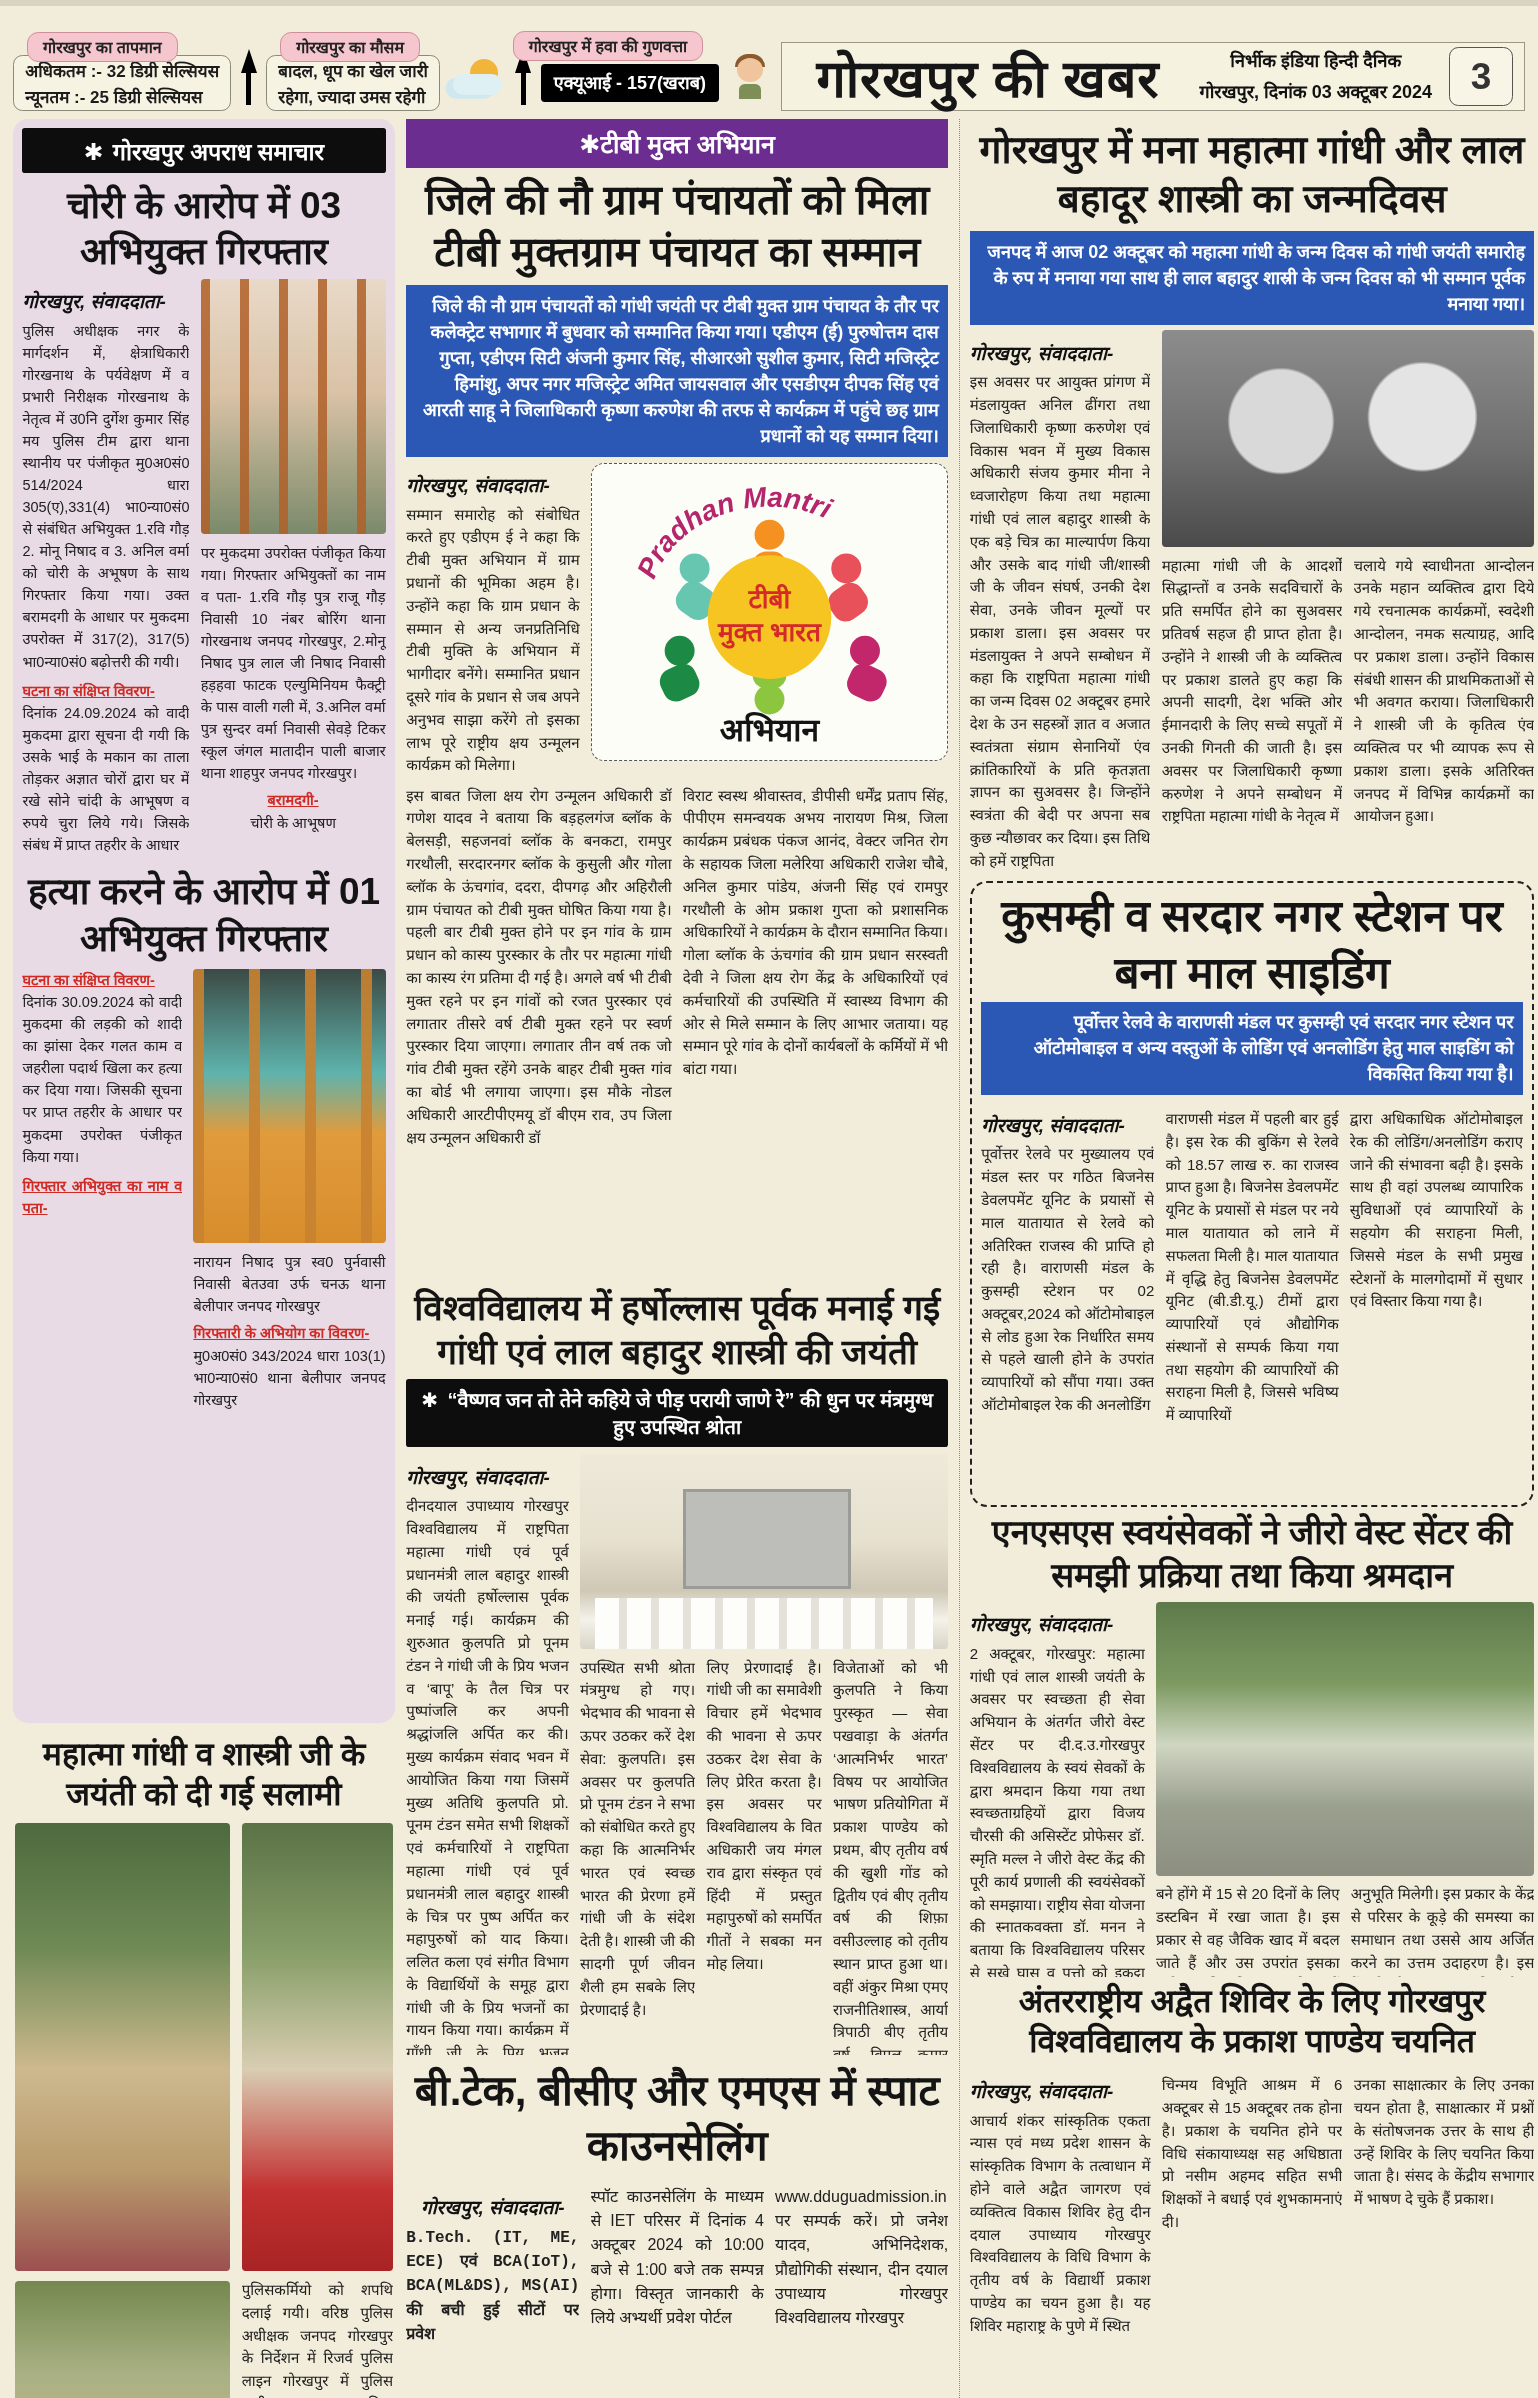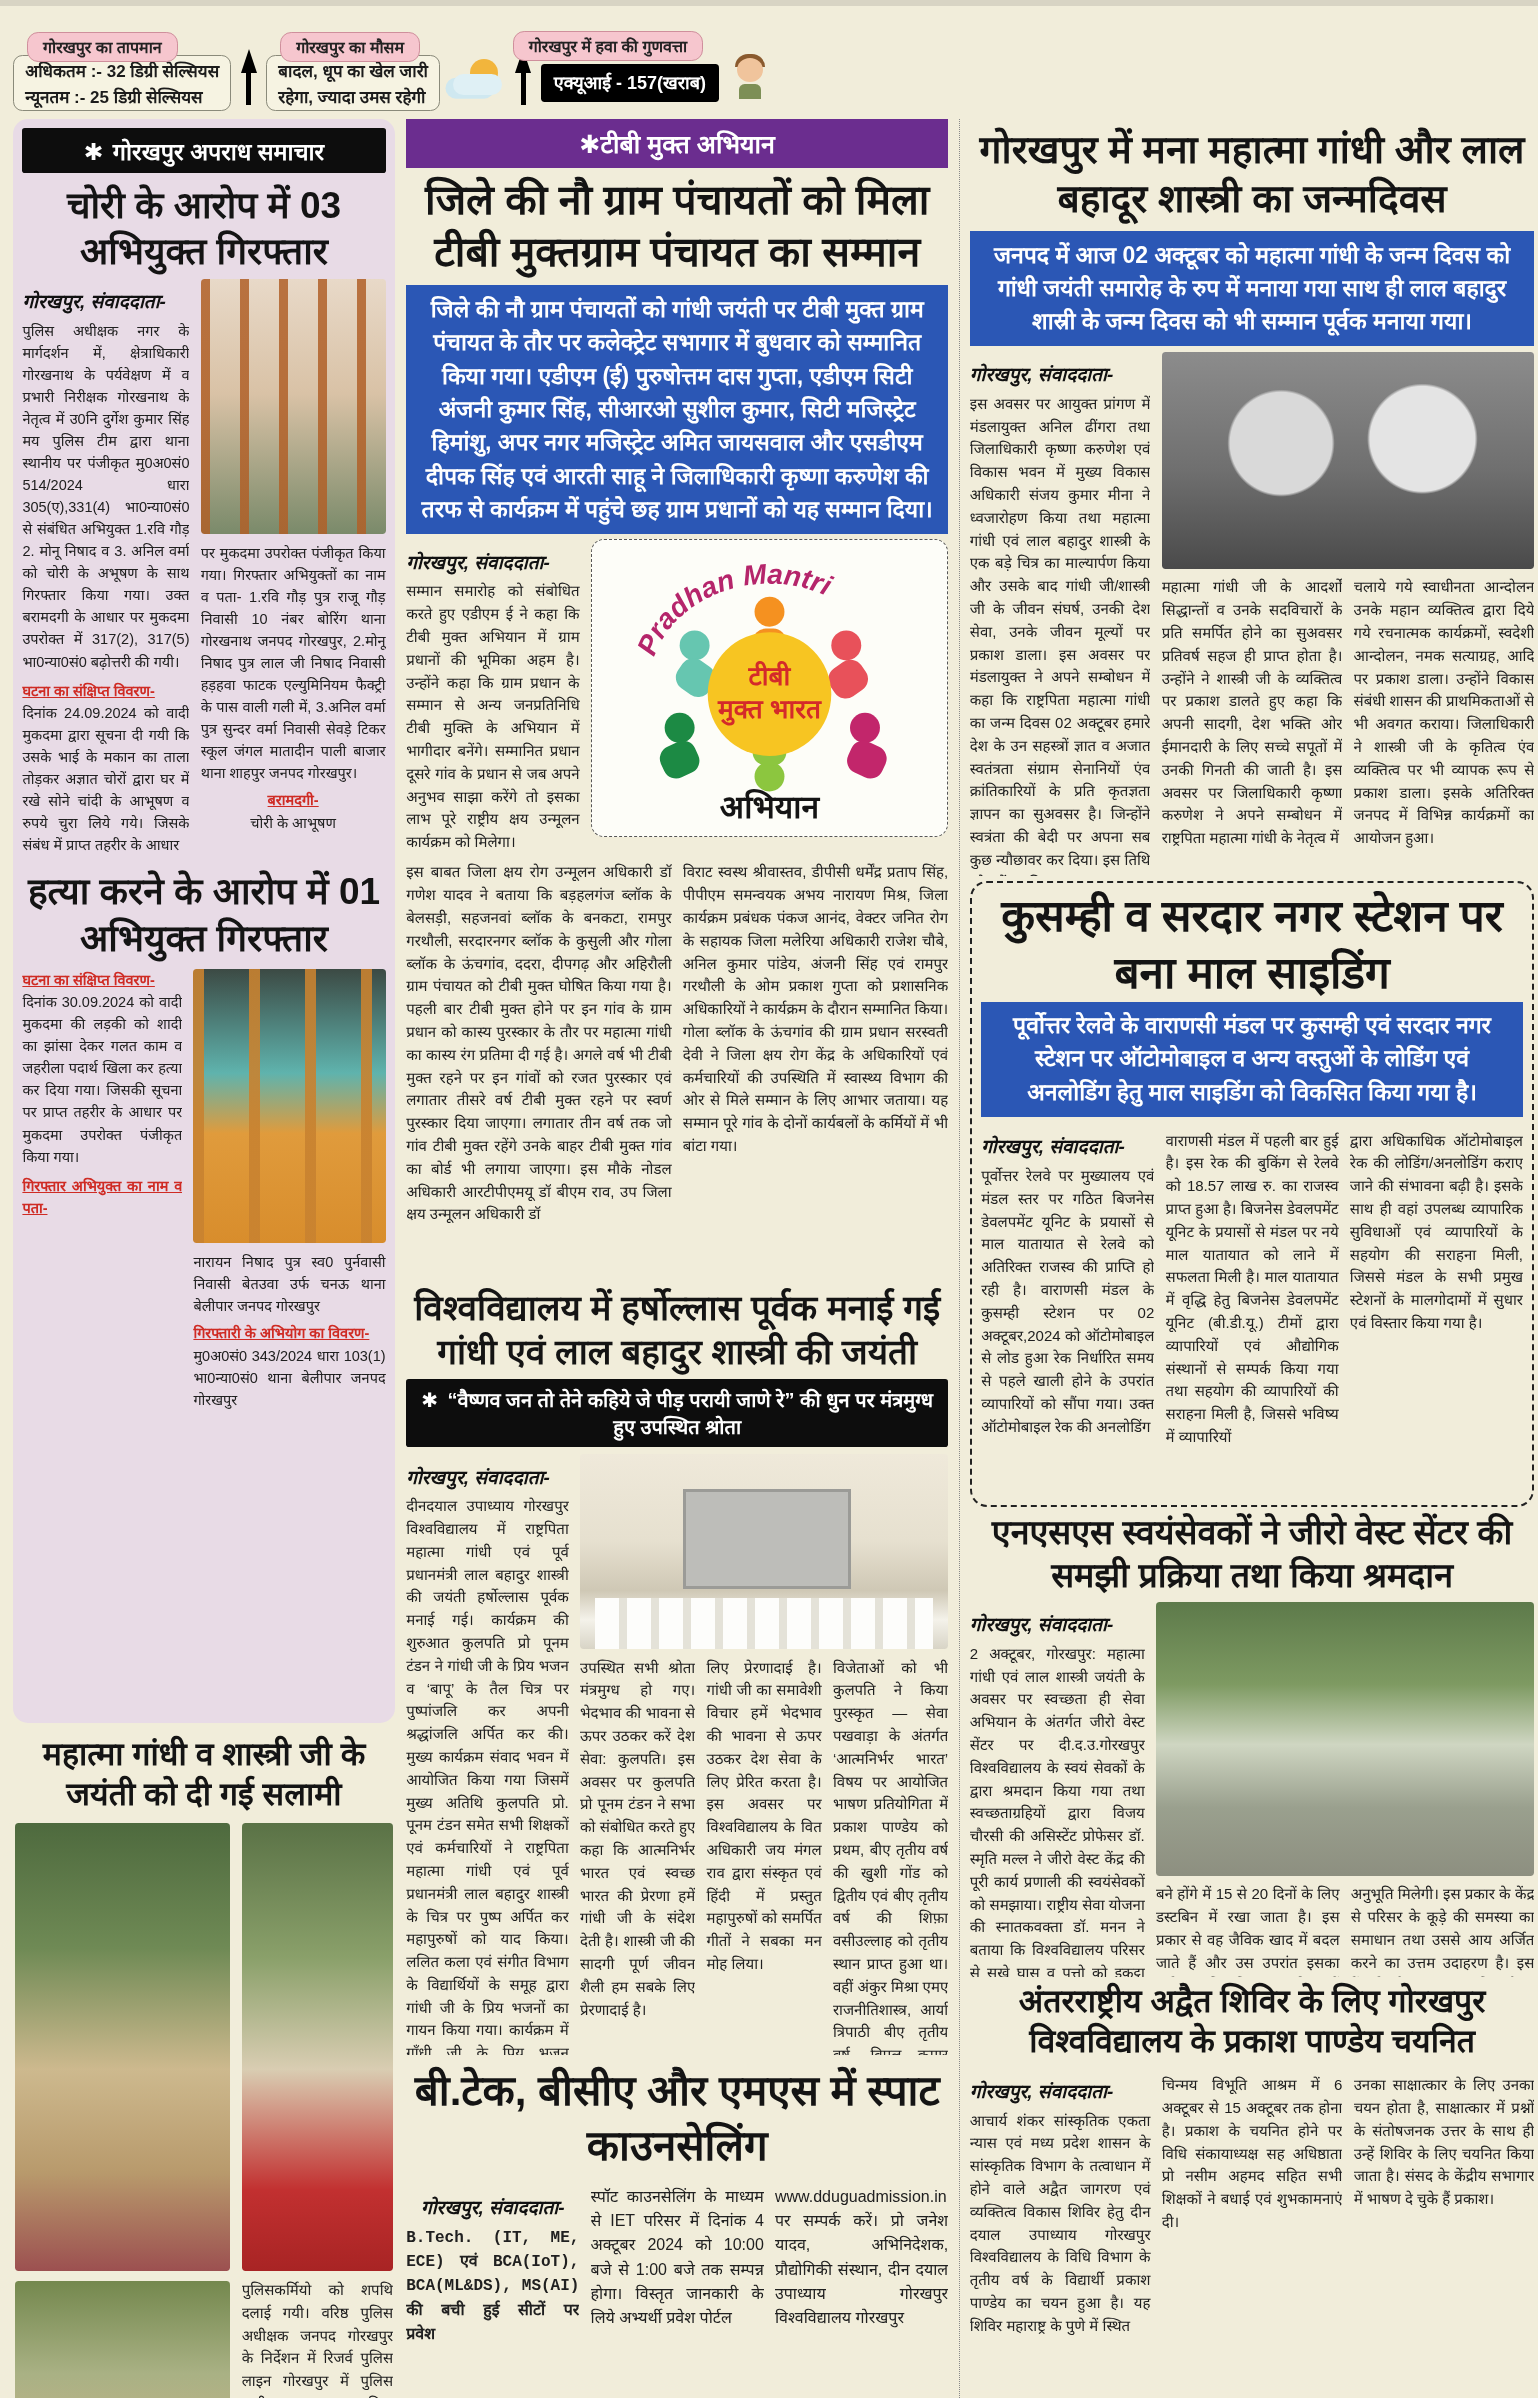--- a/index.html
+++ b/index.html
@@ -45,22 +45,22 @@
   .columns { display:flex; gap:11.2px; padding:1.9px 13px 0 13px; }
   .colA { width:382px; flex:none; }
   .colB { width:542px; flex:none; }
   .colC { width:575px; flex:none; }
 
   section { overflow:hidden; }
   .banner { background:#0d0d0d; color:#fff; font-weight:bold; text-align:center;
             padding:6.6px 3.7px; font-size:23.4px; border-radius:2.8px; }
   .banner .fl { color:#fff; margin-right:9.4px; }
   .h1 { font-weight:800; color:#141414; text-align:center; line-height:1.25; }
-  .subblue { background:#2b57b5; color:#fff; font-weight:bold; font-size:23px;
-             line-height:1.45; padding:7.5px 9.4px; text-align:center; }
+  .subblue { background:#2b57b5; color:#fff; font-weight:bold; font-size:18px;
+             line-height:1.45; padding:7.5px 9.4px; text-align:right; }
   .byline { font-weight:800; font-size:19px; color:#111; margin:9.4px 0 5.6px 0;font-style:italic; }
   .body { font-size:15px; line-height:1.52; color:#202020; text-align:justify; }
   .red { color:#cf2b24; font-weight:800; text-decoration:underline; }
   .cols { display:flex; gap:11.2px; }
   .c { flex:1; min-width:0; overflow:hidden; }
   .photo { border-radius:3.7px; }
 
   
   .crime-card { background:#e8dbe6; border-radius:15px; padding:9.4px; height:1604px; }
   .crime-card .h1 { font-size:37px; margin:9.4px 0 3.7px 0; }
@@ -159,20 +159,28 @@
         <span>एक्यूआई - 157</span>
         <span>(खराब)</span>
       </div>
     </div>
     <div class="wicon">
       <div class="kid">
           <div class="hair"></div>
           <div class="face"></div>
           <div class="bodyb"></div>
         </div>
+    </div>
+    <div class="masthead">
+      <div class="mast-title">गोरखपुर की खबर</div>
+      <div class="mast-right">
+        <div>निर्भीक इंडिया हिन्दी दैनिक</div>
+        <div>गोरखपुर, दिनांक 03 अक्टूबर 2024</div>
+      </div>
+      <div class="pagebox">3</div>
     </div>
   </header>
 
   <div class="columns">
 
     <div class="colA">
       <section class="crime-card">
         <div class="banner">
           <span class="fl">✱</span><span>गोरखपुर अपराध समाचार</span>
         </div>

